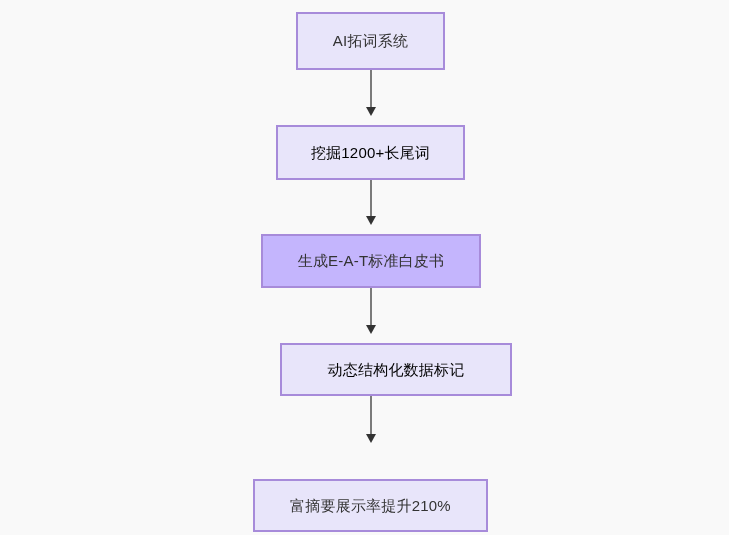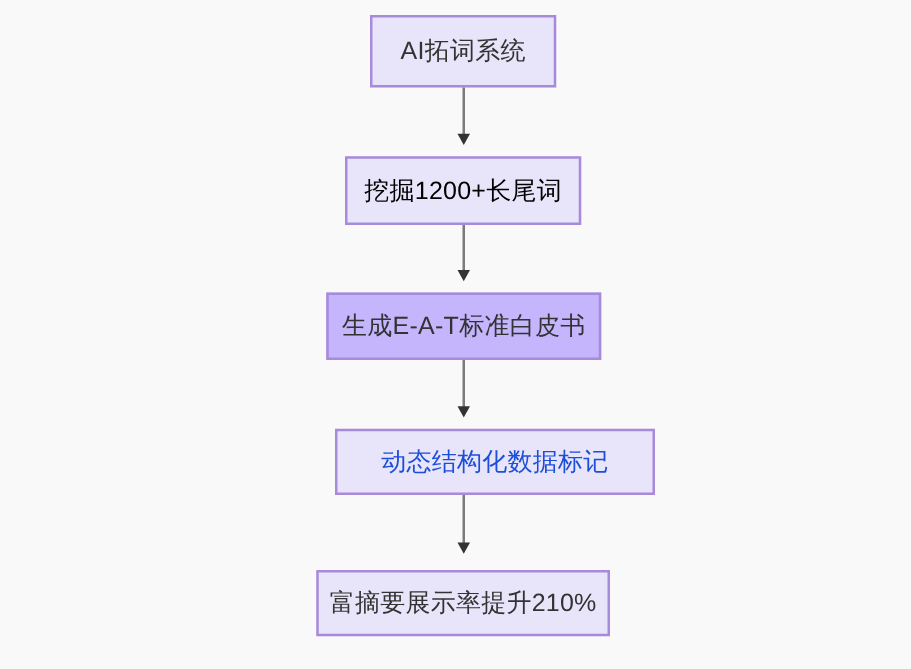--- a/index.html
+++ b/index.html
@@ -17,21 +17,21 @@
     position: relative;
     width: 729px;
     height: 535px;
   }
   .node {
     position: absolute;
     box-sizing: border-box;
     background: #e8e5fa;
     border: 2px solid #a78bda;
     color: #333333;
-    font-size: 20px;
+    font-size: 15px;
     line-height: 1.2;
     display: flex;
     align-items: center;
     justify-content: center;
     text-align: center;
     letter-spacing: 0.2px;
     white-space: nowrap;
   }
   .edge {
     position: absolute;
@@ -80,26 +80,26 @@
 
   <div class="node" id="node-3" style="left: 261px; top: 234px; width: 220px; height: 54px; background: #c4b5fd; border-color: rgb(167, 139, 218); color: rgb(51, 51, 51);">
     <span>生成E-A-T标准白皮书</span>
   </div>
 
   <div class="edge" id="edge-3" style="left: 370px; top: 288px;">
     <div class="edge-line" style="height: 38px; background: rgb(123, 123, 123);"></div>
     <div class="edge-head" style="top: 37px; border-top-color: rgb(51, 51, 51);"></div>
   </div>
 
-  <div class="node" id="node-4" style="left: 268px; top: 343px; width: 256px; height: 53px; background: rgb(232, 229, 250); border-color: rgb(167, 139, 218); color: #1d4ed8;">
+  <div class="node" id="node-4" style="left: 280px; top: 343px; width: 232px; height: 53px; background: rgb(232, 229, 250); border-color: rgb(167, 139, 218); color: #000000;">
     <span>动态结构化数据标记</span>
   </div>
 
   <div class="edge" id="edge-4" style="left: 370px; top: 396px;">
     <div class="edge-line" style="height: 39px; background: rgb(123, 123, 123);"></div>
     <div class="edge-head" style="top: 38px; border-top-color: rgb(51, 51, 51);"></div>
   </div>
 
-  <div class="node" id="node-5" style="left: 253px; top: 456px; width: 235px; height: 53px; background: rgb(232, 229, 250); border-color: rgb(167, 139, 218); color: rgb(51, 51, 51);">
+  <div class="node" id="node-5" style="left: 253px; top: 479px; width: 235px; height: 53px; background: rgb(232, 229, 250); border-color: rgb(167, 139, 218); color: rgb(51, 51, 51);">
     <span>富摘要展示率提升210%</span>
   </div>
 
 </div>
 
 </body></html>

